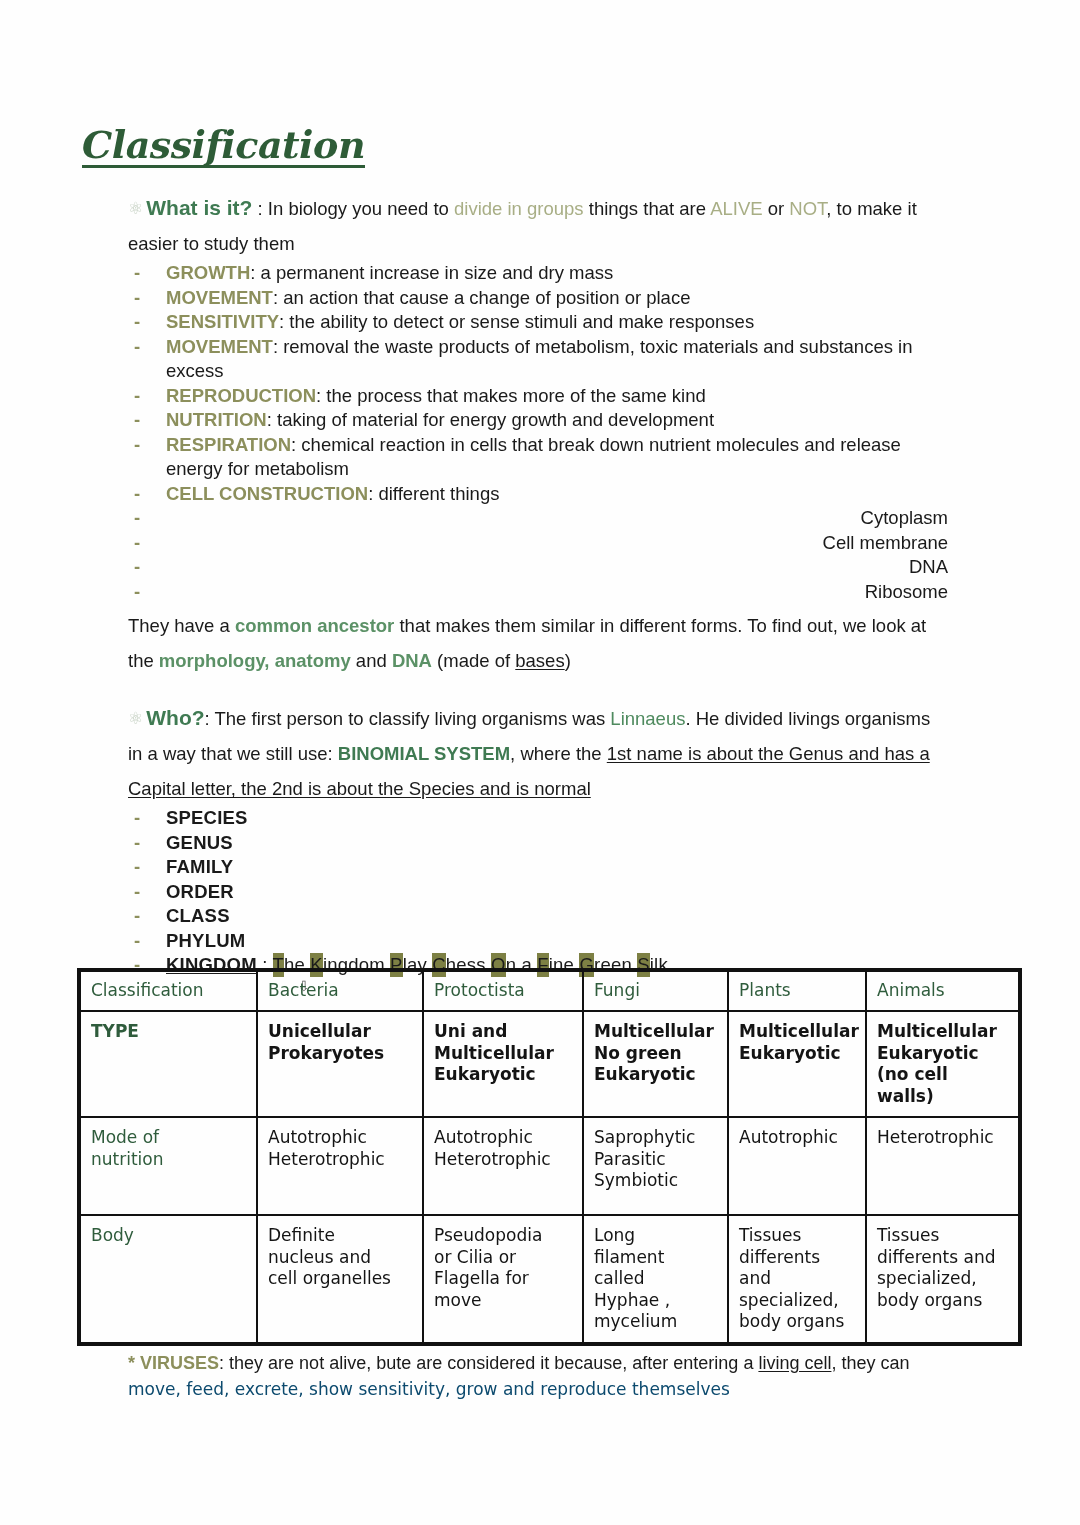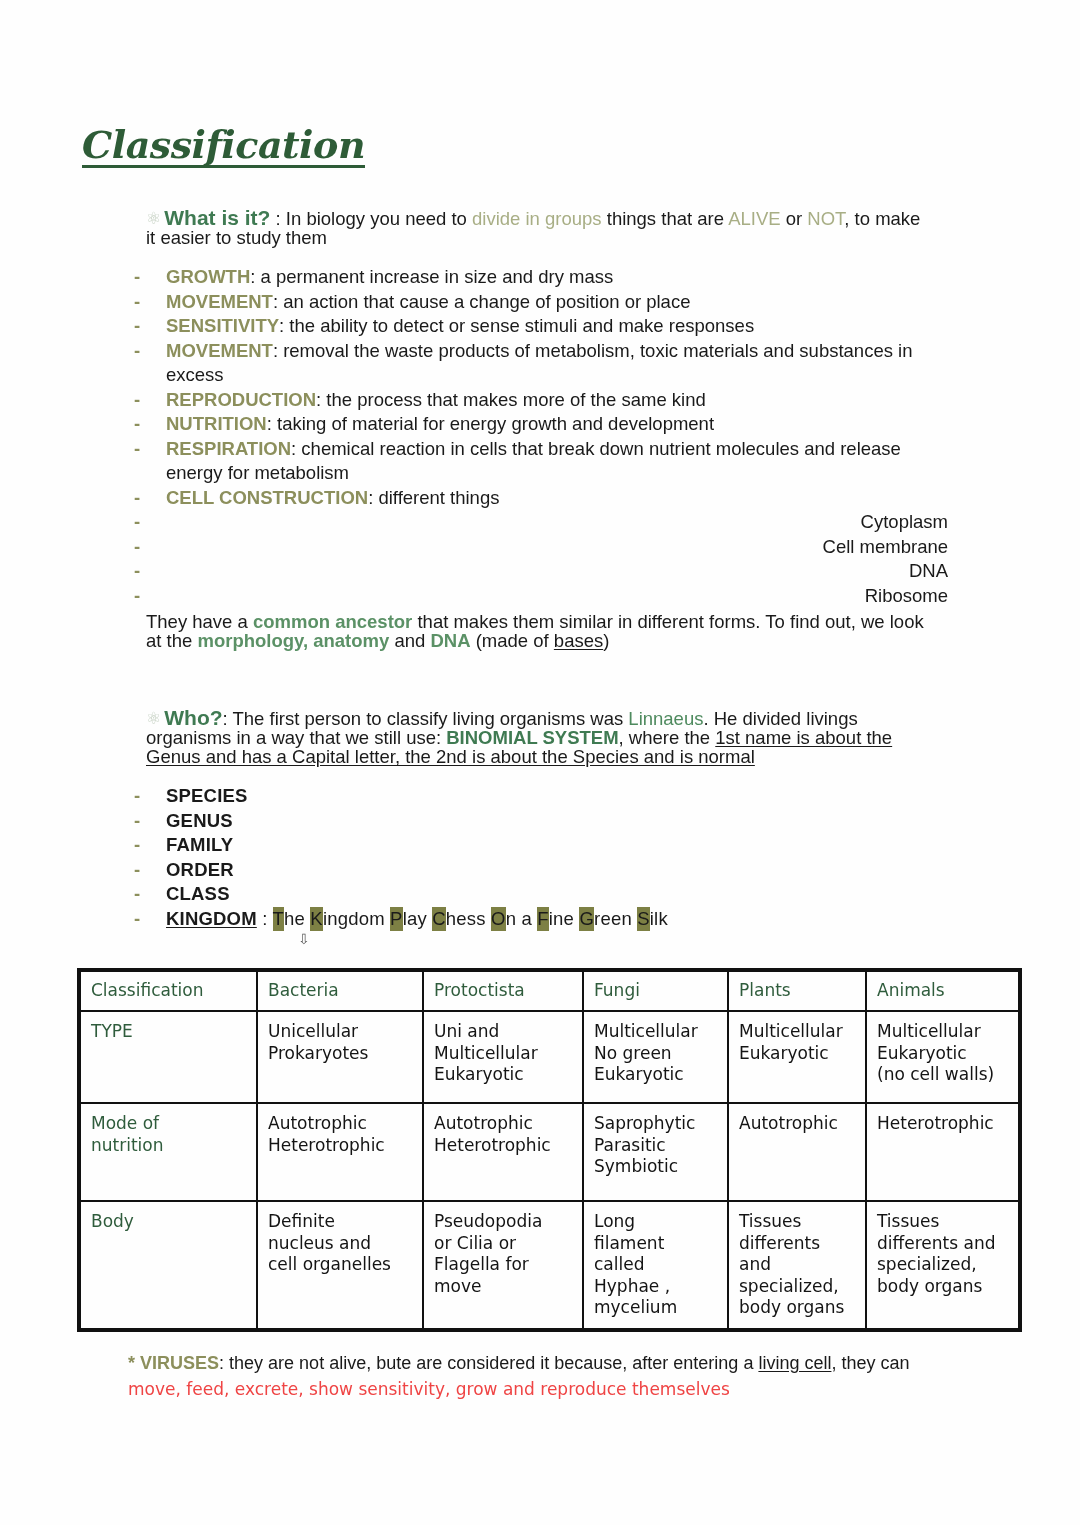--- a/index.html
+++ b/index.html
@@ -41,23 +41,23 @@
   
   .content {
     position: absolute;
     left: 128px;
     top: 190px;
     width: 820px;
   }
 
   .para {
     font-size: 18.5px;
-    line-height: 19px;
+    line-height: 35px;
     color: #1a1a1a;
-    margin: 18px;
+    margin: 0;
   }
 
   .sect-head {
     font-weight: bold;
     font-size: 21px;
     color: #3f7a52;
   }
   .atom-icon {
     color: #c3cfc0;
     font-size: 17px;
@@ -142,21 +142,21 @@
   table.ctab tr.hdr td {
     color: #2f5c3c;
     font-weight: normal;
     height: 22px;
     padding-top: 8px;
     padding-bottom: 8px;
   }
   table.ctab td.rowlabel {
     color: #2f5c3c;
   }
-  tr.r-type td    { height: 72px; }
+  tr.r-type td    { height: 72px; font-weight: bold; }
   tr.r-mode td    { height: 78px; }
   tr.r-body td    { height: 106px; }
 
   
   col.c0 { width: 178px; }
   col.c1 { width: 166px; }
   col.c2 { width: 160px; }
   col.c3 { width: 145px; }
   col.c4 { width: 138px; }
   col.c5 { width: 154px; }
@@ -168,21 +168,21 @@
     top: 1332px;
     width: 830px;
     font-size: 18px;
     line-height: 26px;
   }
   .footnote .vir {
     color: #8c8f5c;
     font-weight: bold;
   }
   .footnote .vgreen {
-    color: #ef4444;
+    color: #0c4a6e;
     font-family: "DejaVu Sans", sans-serif;
     font-size: 17px;
   }
 </style>
 </head>
 <body>
 
 <div class="page">
 
   <div class="doc-title">Classification</div>
@@ -236,20 +236,21 @@
     <p class="para">
       <span class="atom-icon">⚛</span><span class="sect-head">Who?</span><span>: The first person to classify living organisms was </span><span class="green">Linnaeus</span><span>. He divided livings organisms in a way that we still use: </span><span class="green-b">BINOMIAL SYSTEM</span><span>, where the </span><span class="u">1st name is about the Genus and has a Capital letter, the 2nd is about the Species and is normal</span>
     </p>
 
     <ul class="dash taxo">
       <li>SPECIES</li>
       <li>GENUS</li>
       <li>FAMILY</li>
       <li>ORDER</li>
       <li>CLASS</li>
+      <li>PHYLUM</li>
       <li>
         <span class="u">KINGDOM</span><span class="mnemonic"> : </span><span class="mnemonic"><span class="hl">T</span><span>he </span><span class="hl">K</span><span>ingdom </span><span class="hl">P</span><span>lay </span><span class="hl">C</span><span>hess </span><span class="hl">O</span><span>n a </span><span class="hl">F</span><span>ine </span><span class="hl">G</span><span>reen </span><span class="hl">S</span><span>ilk</span></span>
       </li>
     </ul>
 
     <div class="arrow-down">⇩</div>
 
   </div>
 
   <div class="tbl-wrap">

